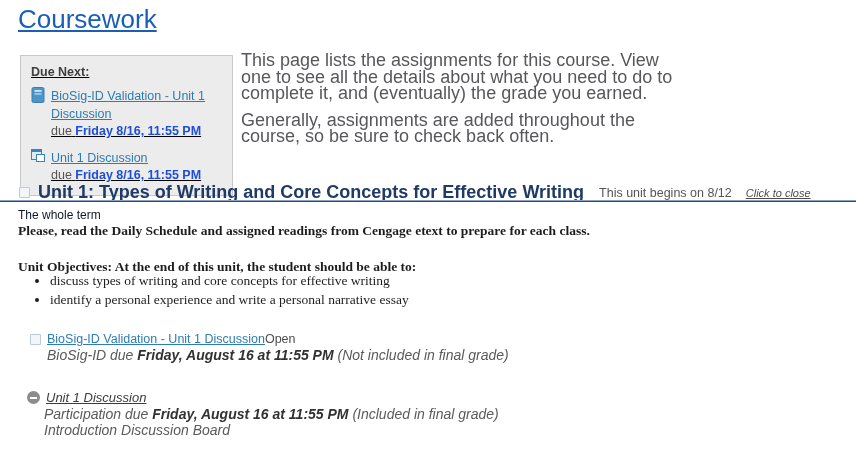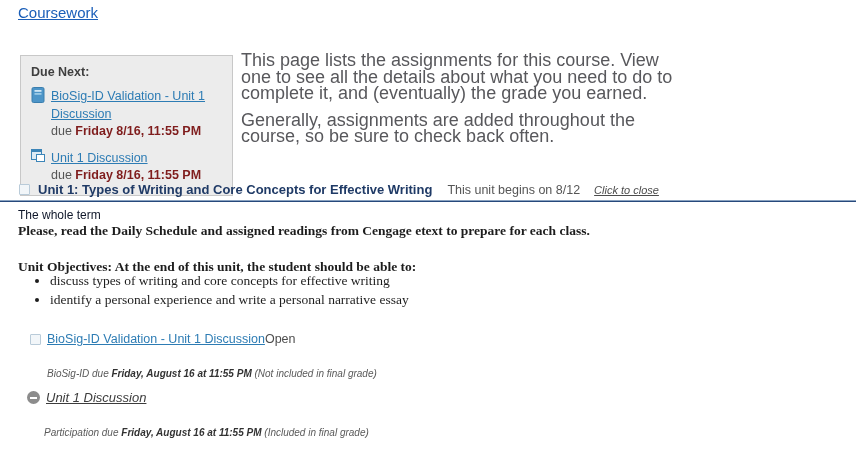--- a/index.html
+++ b/index.html
@@ -9,33 +9,34 @@
     width: 856px;
     height: 458px;
     background: #ffffff;
     font-family: "Liberation Sans", sans-serif;
     overflow: hidden;
   }
   
   .page-title {
     position: absolute;
     left: 18px; top: 4px;
-    font-size: 15px;
+    font-size: 26px;
     color: #1a5eb8;
     text-decoration: underline;
     cursor: pointer;
   }
   
   .due-box {
     position: absolute;
     left: 20px; top: 55px;
     width: 213px;
     background: #ececec;
     border: 1px solid #c8c8c8;
     padding: 9px 0 12px 10px;
+    text-decoration: underline;
   }
   .due-header {
     font-size: 12.5px;
     font-weight: bold;
     color: #3f3f3f;
     margin-bottom: 7px;
   }
   .due-item {
     display: flex;
     align-items: flex-start;
@@ -52,21 +53,21 @@
     text-decoration: underline;
     line-height: 16px;
     cursor: pointer;
   }
   .due-when {
     font-size: 12.5px;
     color: #555;
     line-height: 16px;
     margin-top: 1px;
   }
-  .due-when b { color: #7f1d1d; }
+  .due-when b { color: #1d4ed8; }
   
   .intro {
     position: absolute;
     left: 241px; top: 52px;
     width: 448px;
     font-size: 18px;
     color: #58585c;
     line-height: 16.5px;
   }
   .intro p { margin-bottom: 10px; }
@@ -81,21 +82,21 @@
   .checkbox {
     display: inline-block;
     width: 11px; height: 11px;
     border: 1px solid #b9cbd9;
     background: #f2f6f9;
     border-radius: 1px;
     cursor: pointer;
   }
   .unit-title {
     margin-left: 8px;
-    font-size: 13px;
+    font-size: 18px;
     font-weight: bold;
     color: #1f3a66;
   }
   .unit-begins {
     margin-left: 15px;
     font-size: 12.5px;
     color: #555;
   }
   .unit-toggle {
     margin-left: 14px;
@@ -181,22 +182,22 @@
   }
   .minus-circle-icon::after {
     content: "";
     position: absolute;
     left: 3px; top: 5.5px;
     width: 7px; height: 2px;
     background: #ffffff;
   }
   .assignment-due, .assignment-desc {
     margin-left: 17px;
-    margin-top: 21px;
-    font-size: 10px;
+    margin-top: 2px;
+    font-size: 14px;
     font-style: italic;
     color: #5a5a5a;
     line-height: 14px;
   }
   .assignment-due b { color: #323232; }
   .icon-svg { display: block; }
 </style>
 </head>
 <body>
 

